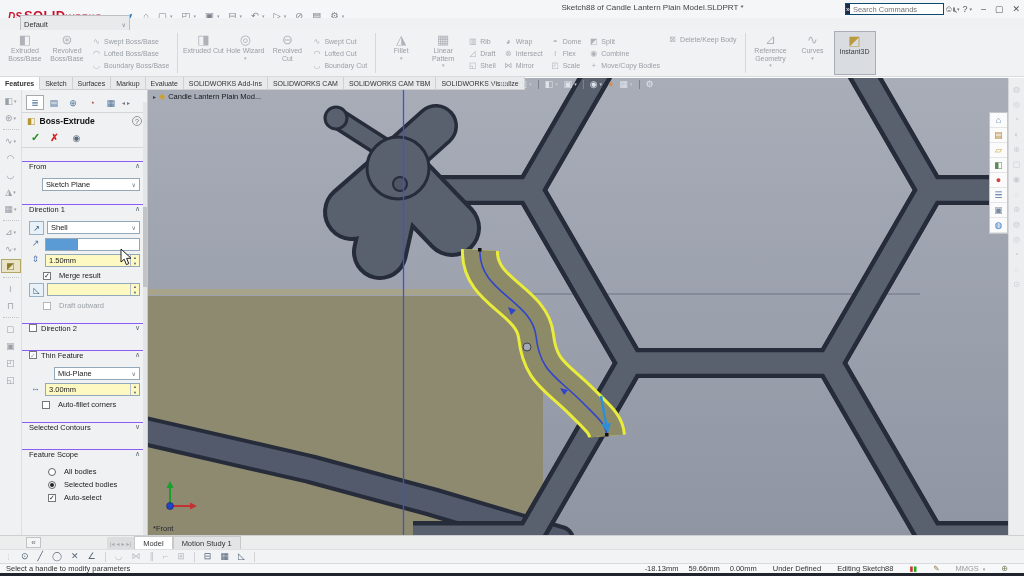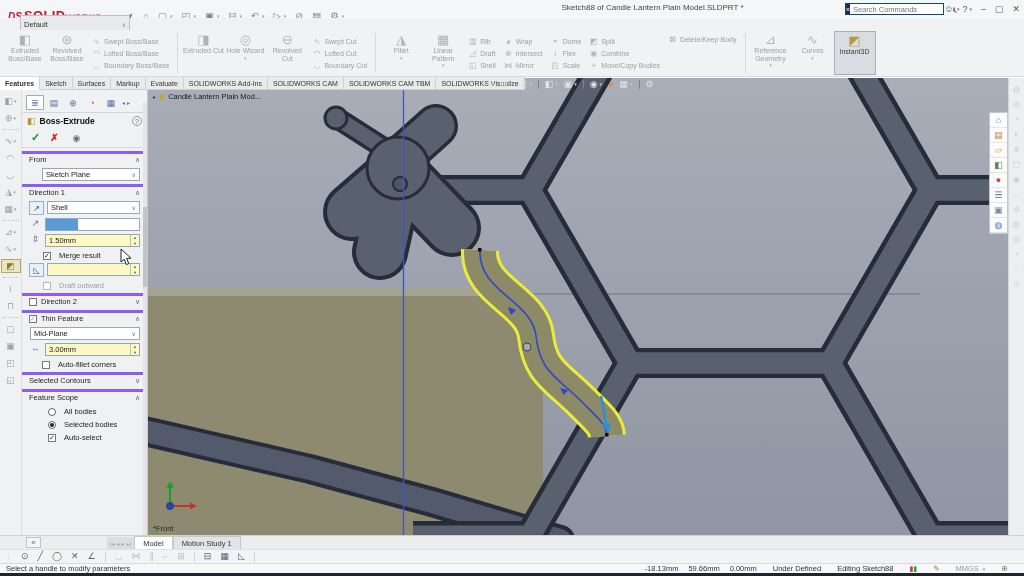--- a/index.html
+++ b/index.html
@@ -70,21 +70,21 @@
 .pmtab.active{background:#fff;border:1px solid #a7a9ac}
 .pmarrow{font-size:6px;color:#778;margin-left:1px}
 #pmtitle{display:flex;align-items:center;gap:4px;padding:3px 5px;font-size:9px}
 #pmtitle .ti{color:#b9952f;font-size:9px}
 #pmtitle b{color:#111;font-size:8.5px}
 #pmtitle .help{margin-left:auto;width:10px;height:10px;border:1px solid #999;border-radius:50%;display:flex;align-items:center;justify-content:center;font-size:7px;color:#666}
 #pmactions{display:flex;align-items:center;gap:10px;padding:2px 0 3px 9px;border-bottom:1px solid #d5d6d8}
 #pmactions .ok{color:#1f8f1f;font-weight:bold;font-size:11px}
 #pmactions .no{color:#d22222;font-weight:bold;font-size:10px}
 #pmactions .eye{color:#5a6a7a;font-size:9px;margin-left:4px}
-.sh{height:14px;display:flex;align-items:center;padding:0 7px;font-size:7.5px;color:#222;border-top:3px solid #8b5cf6;margin-top:3px}
+.sh{height:14px;display:flex;align-items:flex-start;padding:0 7px;font-size:7.5px;color:#222;border-top:1px solid #8b5cf6;margin-top:13px}
 .sh .chev{margin-left:auto;color:#56687a;font-size:7px}
 .sh .cb{margin-right:4px}
 .pmrow{display:flex;align-items:flex-start;margin:3px 7px 0 7px;gap:3px}
 .sel{height:13px;background:#fff;border:1px solid #93a8b8;display:flex;align-items:center;font-size:7.5px;padding:0 3px;color:#222;flex:1}
 .sel .dd{margin-left:auto;color:#678;font-size:6px}
 .iconbtn{width:15px;height:14px;border:1px solid #9ab0c0;background:#e8f0f8;display:flex;align-items:center;justify-content:center;font-size:8px;color:#345a78;flex:none}
 .icn{width:13px;text-align:center;font-size:9px;color:#5577aa;flex:none}
 .refbox{height:13px;background:#fff;border:1px solid #93a8b8;flex:1;position:relative}
 .refbox .fill{position:absolute;left:0;top:0;width:34%;height:100%;background:#5b9bd5}
 .spin{height:13px;background:#fef9c3;border:1px solid #93a8b8;display:flex;align-items:stretch;font-size:7.5px;color:#222;flex:1}
@@ -620,21 +620,21 @@
     <span class="chev">∨</span>
   </div>
 
   <div class="sh">
     <span class="cb dim">
         <i>✓</i>
       </span>
     <span>Thin Feature</span>
     <span class="chev">∧</span>
   </div>
-  <div class="pmrow" style="margin-left:8px">
+  <div class="pmrow" style="margin-left:32px">
     <div class="sel">
       <span>Mid-Plane</span>
       <span class="dd">∨</span>
     </div>
   </div>
   <div class="pmrow">
     <span class="icn">↔</span>
     <div class="spin">
       <span class="val">3.00mm</span>
       <span class="btns">

